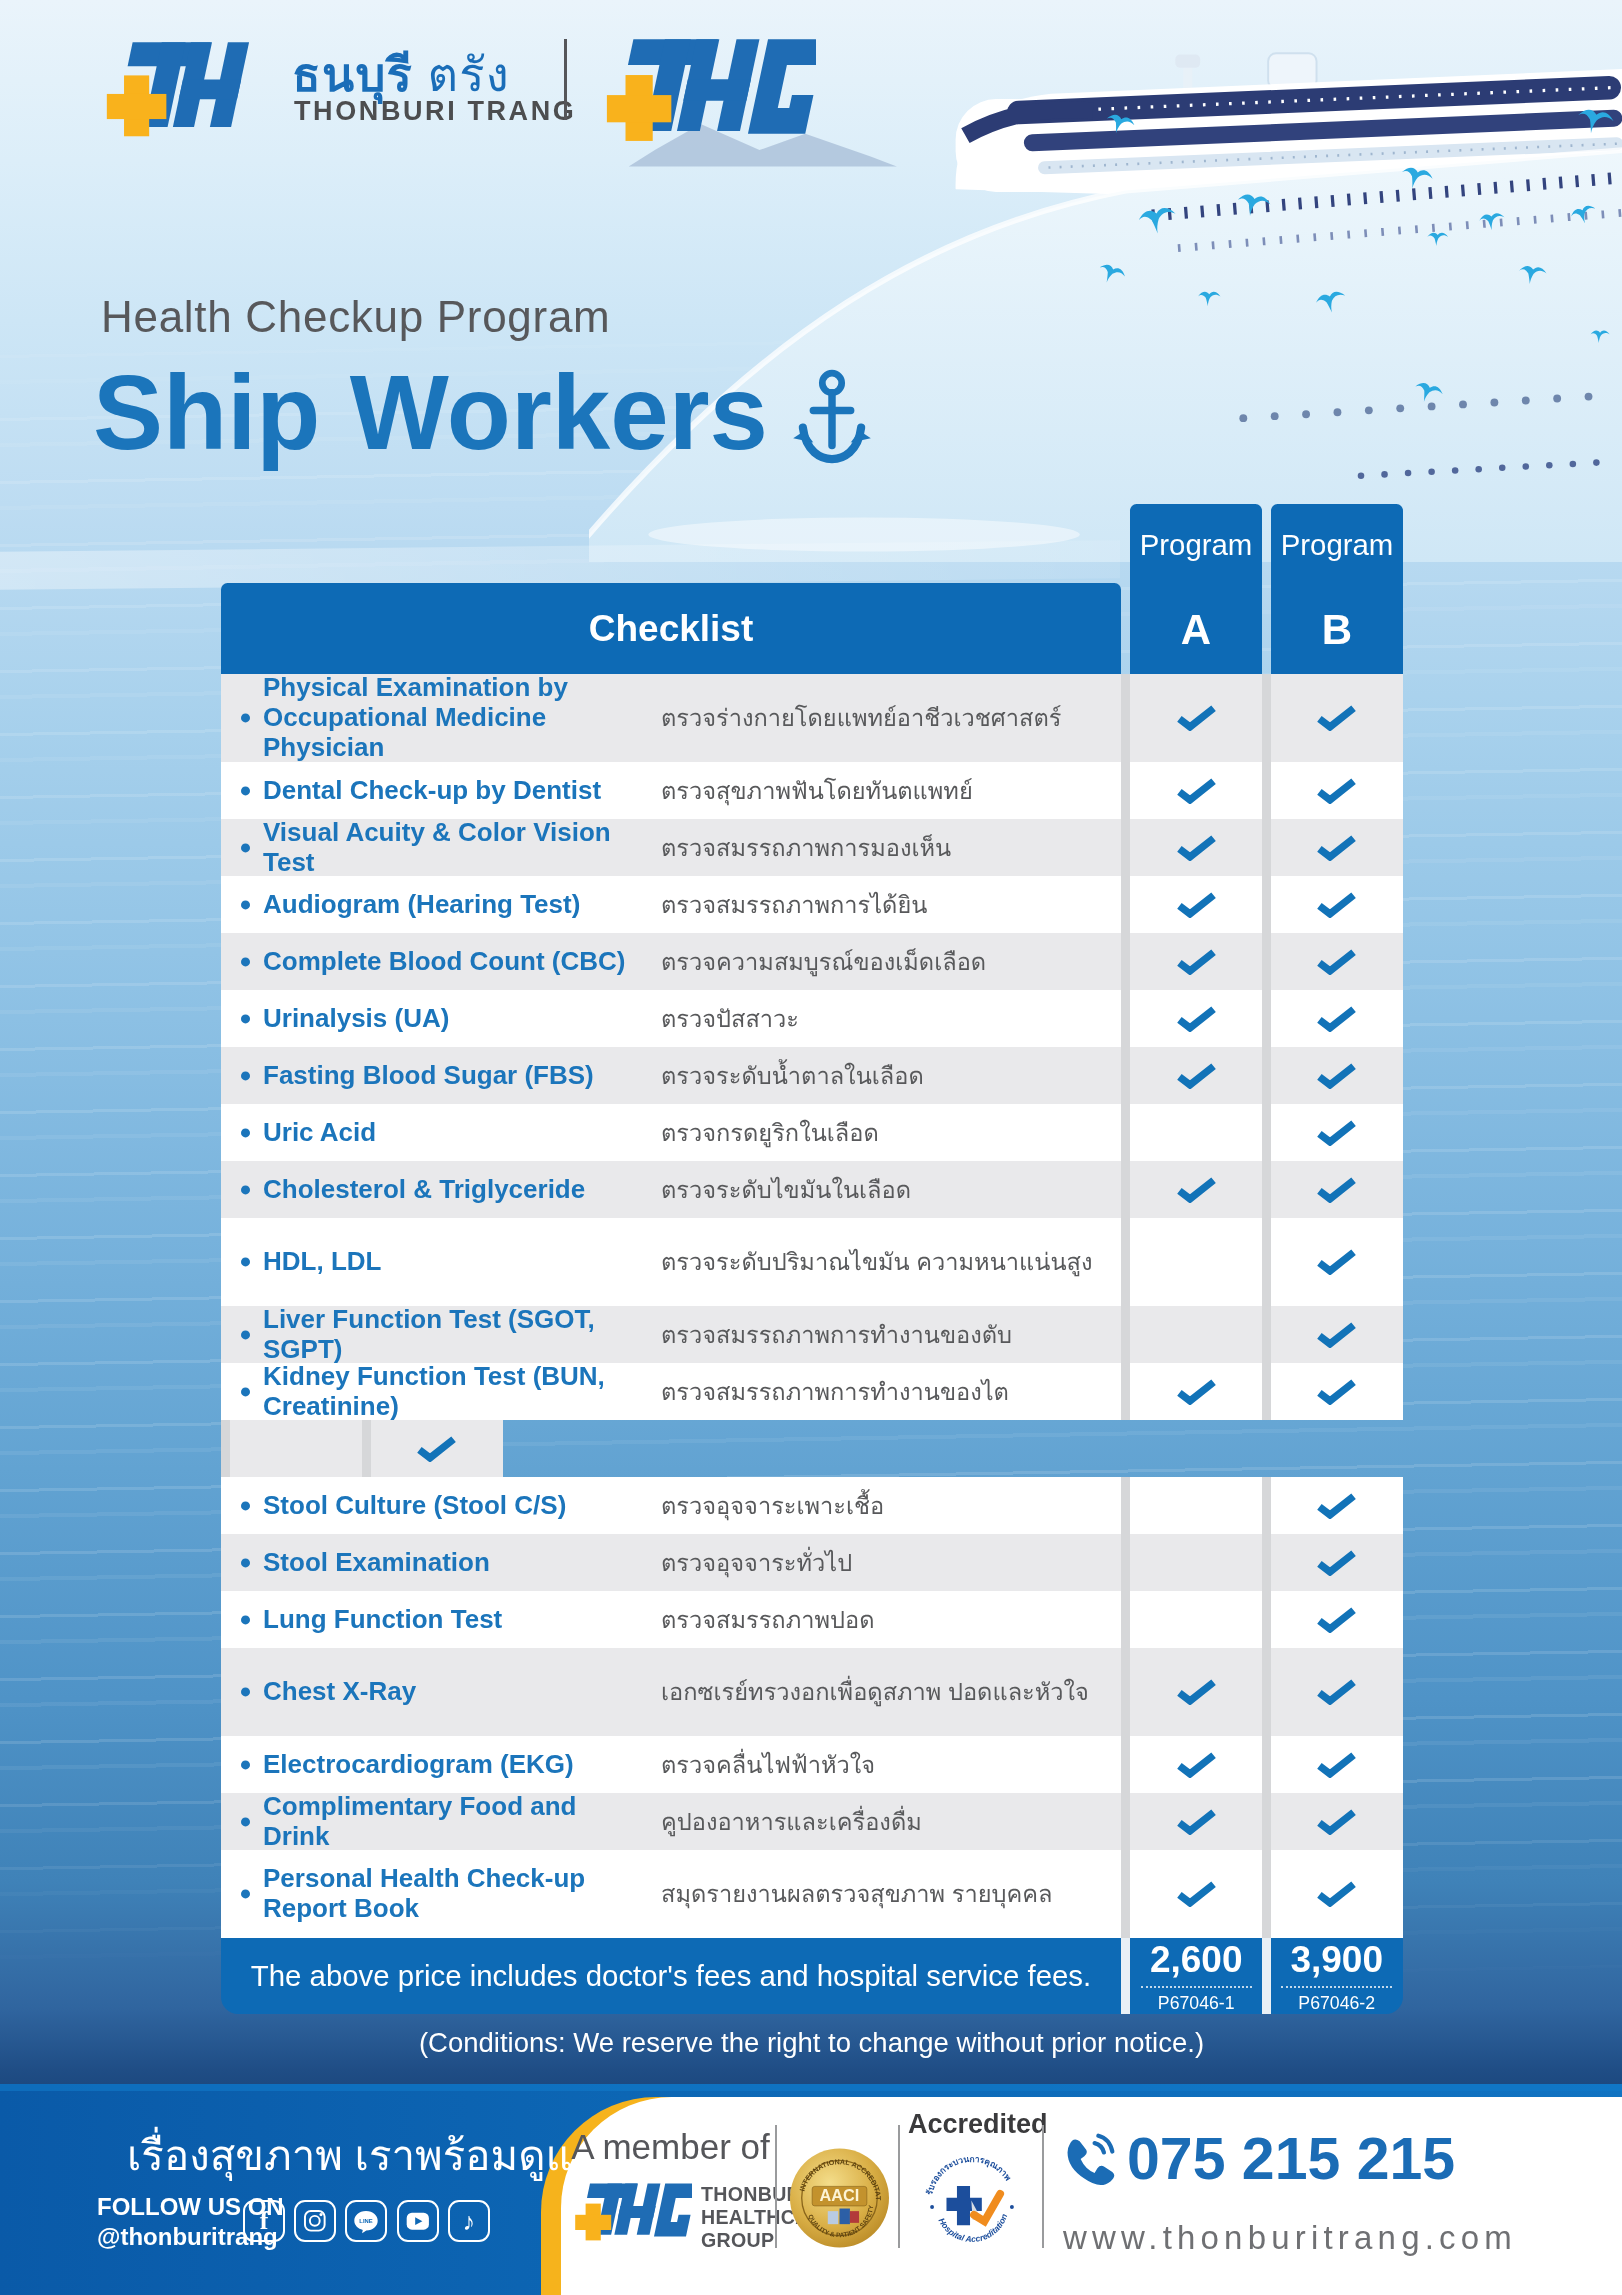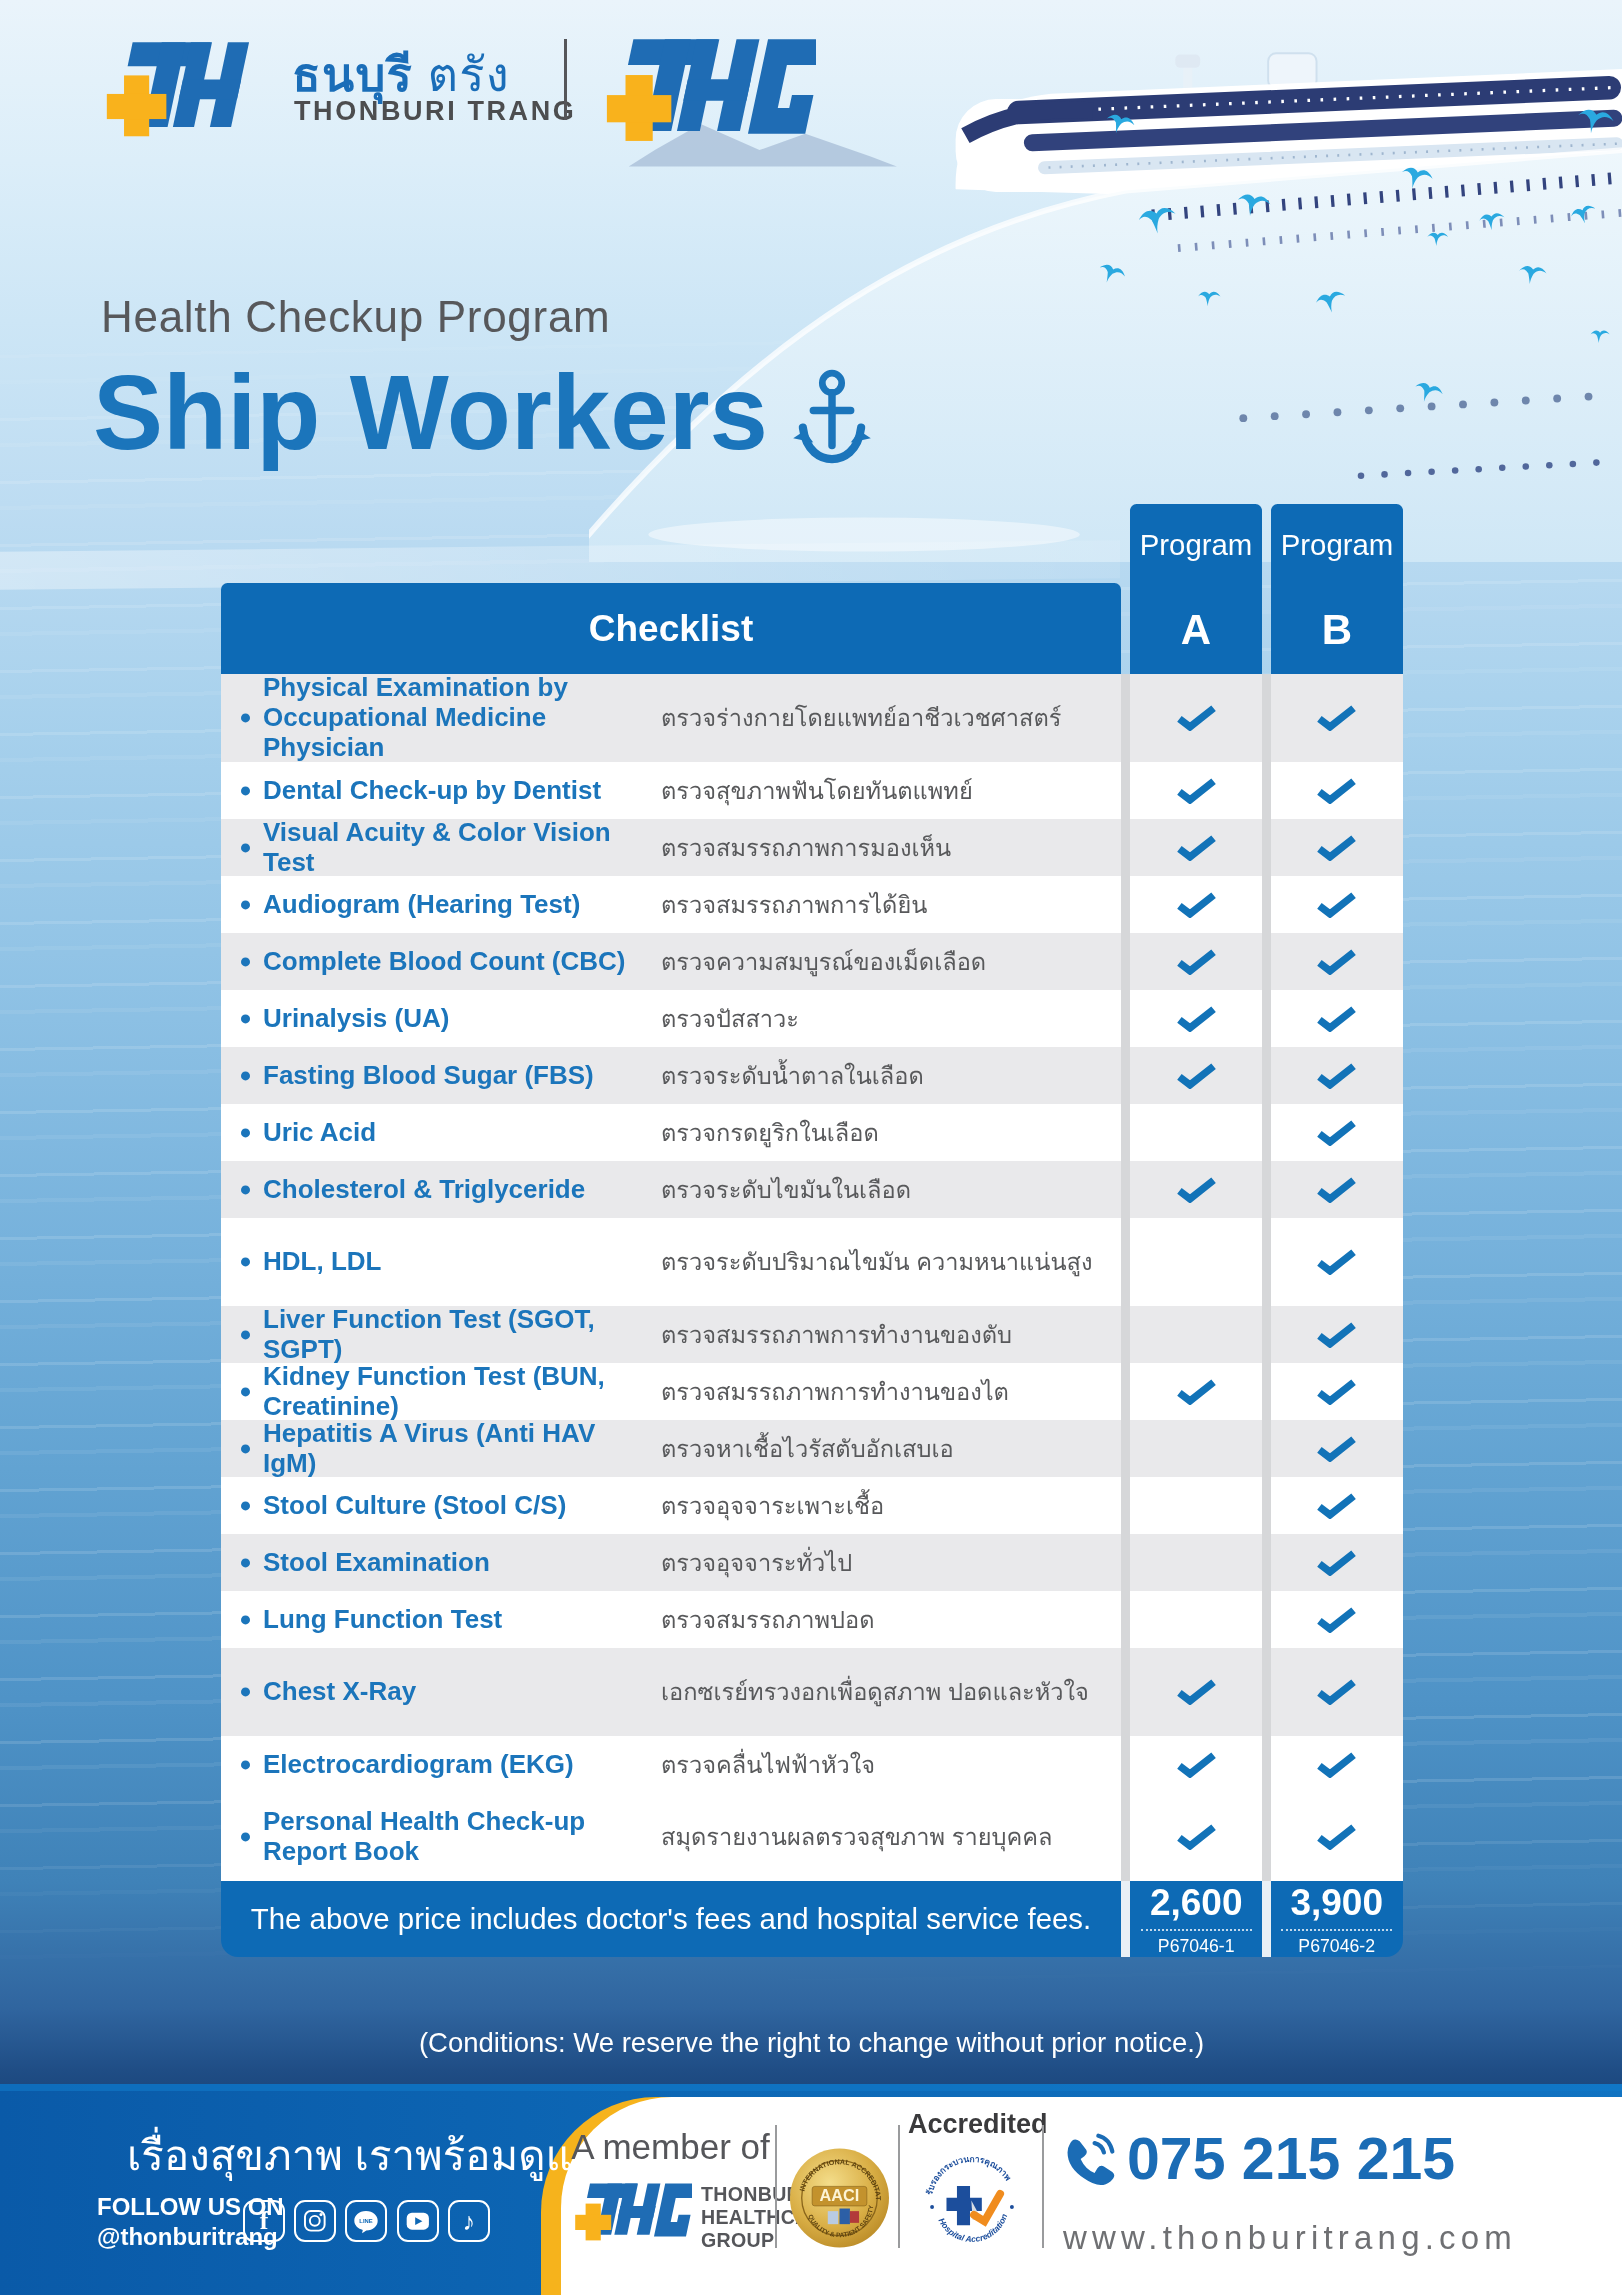--- a/index.html
+++ b/index.html
@@ -481,25 +481,20 @@
 </div>
     <div class="gap g2"></div>
     <div class="cell check cellB">
   <svg class="check-icon" viewBox="0 0 50 32">
     <path d="M4 17 L17 27 L46 4"></path>
   </svg>
 </div>
   </div>
 
   <div class="row gray">
-    <div class="cell main">
-      <span class="bullet"></span>
-      <div class="en">Hepatitis A Virus (Anti HAV IgM)</div>
-      <div class="th">ตรวจหาเชื้อไวรัสตับอักเสบเอ</div>
-    </div>
     <div class="gap"></div>
     <div class="cell check cellA"></div>
     <div class="gap g2"></div>
     <div class="cell check cellB">
   <svg class="check-icon" viewBox="0 0 50 32">
     <path d="M4 17 L17 27 L46 4"></path>
   </svg>
 </div>
   </div>
 
@@ -584,20 +579,39 @@
   </svg>
 </div>
     <div class="gap g2"></div>
     <div class="cell check cellB">
   <svg class="check-icon" viewBox="0 0 50 32">
     <path d="M4 17 L17 27 L46 4"></path>
   </svg>
 </div>
   </div>
 
+  <div class="row gray">
+    <div class="cell main">
+      <span class="bullet"></span>
+      <div class="en">Complimentary Food and Drink</div>
+      <div class="th">คูปองอาหารและเครื่องดื่ม</div>
+    </div>
+    <div class="gap"></div>
+    <div class="cell check cellA">
+  <svg class="check-icon" viewBox="0 0 50 32">
+    <path d="M4 17 L17 27 L46 4"></path>
+  </svg>
+</div>
+    <div class="gap g2"></div>
+    <div class="cell check cellB">
+  <svg class="check-icon" viewBox="0 0 50 32">
+    <path d="M4 17 L17 27 L46 4"></path>
+  </svg>
+</div>
+  </div>
 
   <div class="row white tall">
     <div class="cell main">
       <span class="bullet"></span>
       <div class="en">Personal Health Check-up Report Book</div>
       <div class="th">สมุดรายงานผลตรวจสุขภาพ รายบุคคล</div>
     </div>
     <div class="gap"></div>
     <div class="cell check cellA">
   <svg class="check-icon" viewBox="0 0 50 32">

